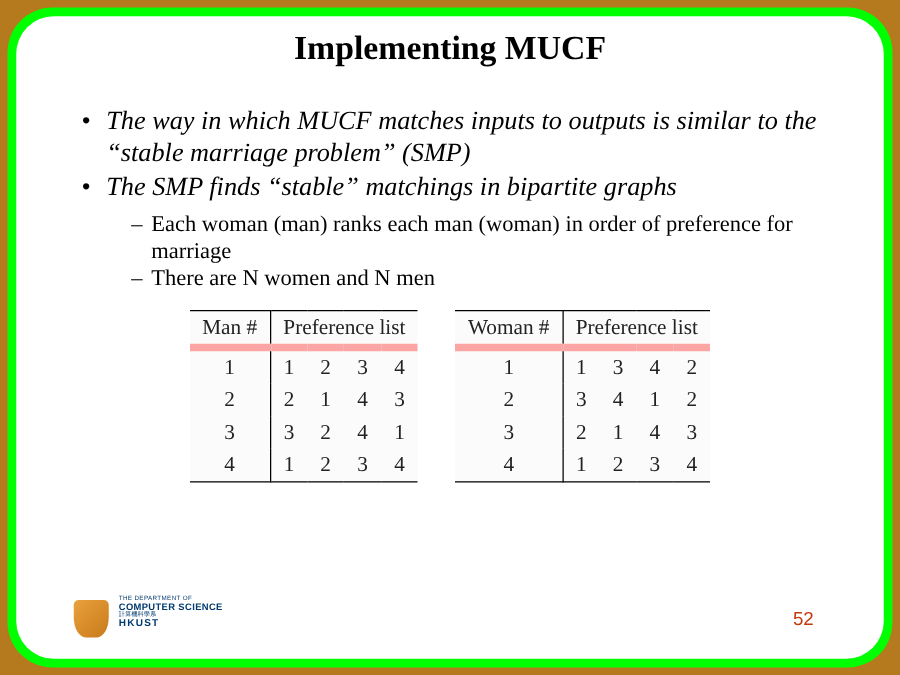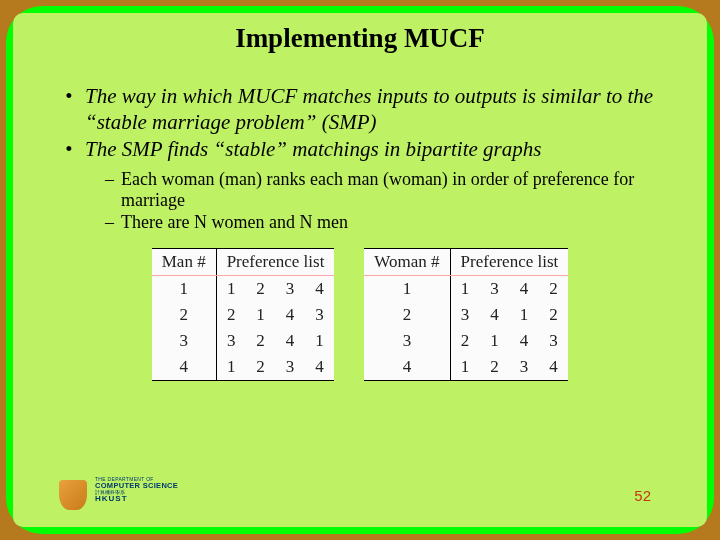--- a/index.html
+++ b/index.html
@@ -12,22 +12,22 @@
   }
   .slide-frame {
     position: absolute;
     top: 6px; left: 6px; right: 6px; bottom: 6px;
     background: #00ff00;
     border-radius: 36px;
     padding: 7px;
   }
   .slide {
     width: 100%; height: 100%;
-    background: #bef264;
-    border-radius: 10px;
+    background: #ffffff;
+    border-radius: 30px;
     padding: 10px 34px 16px 34px;
     position: relative;
   }
   .title {
     text-align: center;
     font-size: 27px;
     font-weight: bold;
     color: #000;
     margin-top: 0px;
     margin-bottom: 30px;
@@ -80,21 +80,21 @@
   .pref-table {
     background: #fbfbfb;
     border-collapse: collapse;
     font-family: "Times New Roman", serif;
     font-size: 17px;
     color: #222;
   }
   .pref-table th {
     font-weight: normal;
     padding: 3px 10px;
-    border-bottom: 1px solid #fca5a5;
+    border-bottom: 6px solid #fca5a5;
     border-top: 1px solid #000;
     text-align: right;
   }
   .pref-table th:first-child {
     border-right: 1px solid #000;
     padding: 3px 10px;
   }
   .pref-table td {
     padding: 3px 12px;
     text-align: center;

